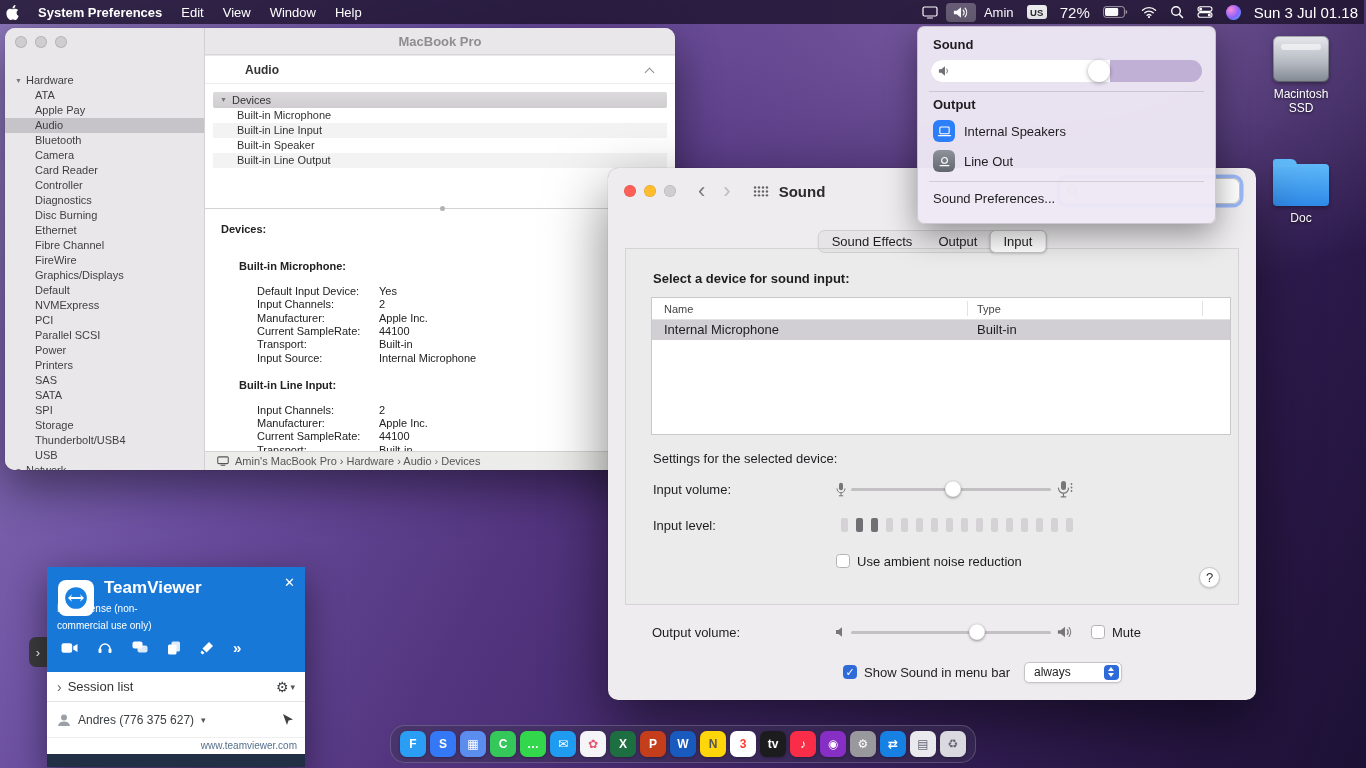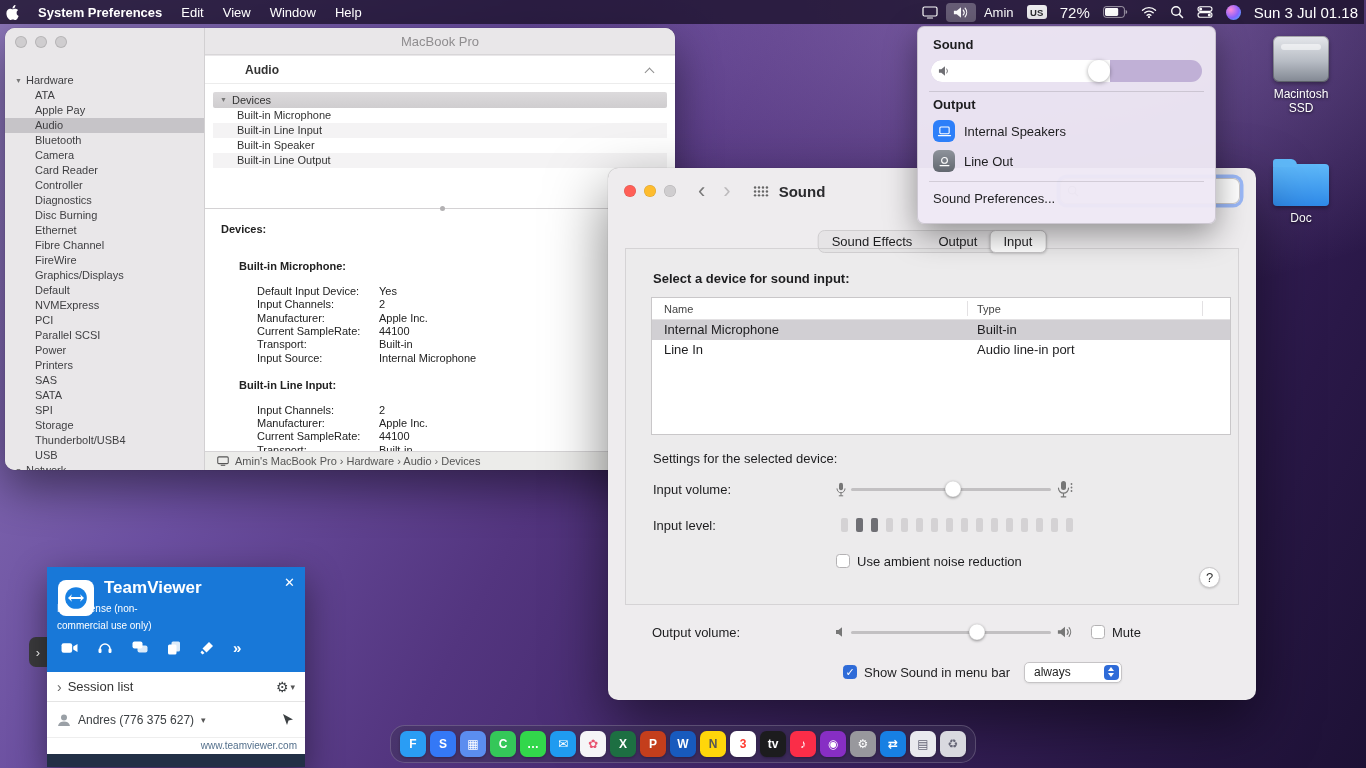--- a/index.html
+++ b/index.html
@@ -40,21 +40,21 @@
     border-radius:10px; box-shadow:0 18px 45px rgba(0,0,0,.45), 0 0 1px rgba(0,0,0,.4); z-index:3; font-size:11px; }
   .si-lights { position:absolute; left:10px; top:8px; display:flex; gap:8px; z-index:2; }
   .si-lights span { width:12px; height:12px; border-radius:50%; background:#cfcdcf; box-shadow:inset 0 0 0 1px rgba(0,0,0,.12); }
   .si-side { position:absolute; left:0; top:0; bottom:0; width:200px; background:#e9e7e9; border-right:1px solid #d2d0d2;
     border-radius:10px 0 0 10px; padding-top:45px; overflow:hidden; color:#3f3f42; }
   .si-head { height:15px; line-height:15px; padding-left:10px; display:flex; align-items:center; gap:4px; }
   .si-item { height:15px; line-height:15px; padding-left:30px; }
   .si-item.sel { background:#c6c4c8; }
   .tri { font-size:7px; color:#777; }
   .si-main { position:absolute; left:200px; top:0; right:0; bottom:0; }
-  .si-titlebar { height:27px; line-height:27px; text-align:center; color:#8f8d8f; font-size:13px; font-weight:400;
+  .si-titlebar { height:27px; line-height:27px; text-align:center; color:#8f8d8f; font-size:13px; font-weight:700;
     background:#e9e7e9; border-bottom:1px solid #d8d6d8; border-radius:0 10px 0 0; }
   .si-body { position:absolute; top:28px; bottom:19px; left:0; right:0; background:#fff; overflow:hidden; }
   .si-audio-hdr { height:28px; line-height:28px; padding:0 24px 0 40px; font-size:12px; font-weight:700; color:#333;
     border-bottom:1px solid #ececec; position:relative; }
   .chev-up { position:absolute; right:22px; top:13px; width:7px; height:7px; border-left:1.6px solid #8e8e8e; border-top:1.6px solid #8e8e8e; transform:rotate(45deg); }
   .si-table { margin:8px 8px 0; }
   .si-group { height:16px; line-height:16px; background:linear-gradient(#dcdadc,#cfcdcf); border-radius:2px;
     padding-left:7px; display:flex; align-items:center; gap:5px; color:#333; }
   .si-row { height:15px; line-height:15px; padding-left:24px; color:#333; }
   .si-row.alt { background:#f4f3f4; }
@@ -419,24 +419,20 @@
       <div class="t-head">
         <span class="c1">Name</span>
         <span class="c2">Type</span>
         <span class="vsep" style="left:315px"></span>
         <span class="vsep" style="left:550px"></span>
       </div>
       <div class="t-row sel">
         <span class="c1">Internal Microphone</span>
         <span class="c2">Built-in</span>
       </div>
-      <div class="t-row">
-        <span class="c1">Line In</span>
-        <span class="c2">Audio line-in port</span>
-      </div>
     </div>
 
     <div class="lab snd-set-lab">Settings for the selected device:</div>
 
     <div class="ctl-row" style="top:228px">
       <span class="lab ctl-lab">Input volume:</span>
       <span>
           <svg width="10" height="15" viewBox="0 0 10 15">
             <rect x="3" y="0.8" width="4" height="7.4" rx="2" fill="#777"></rect>
             <path d="M1 6.8a4 4 0 008 0M5 10.8v2.6M3.2 13.8h3.6" stroke="#777" fill="none" stroke-linecap="round"></path>

